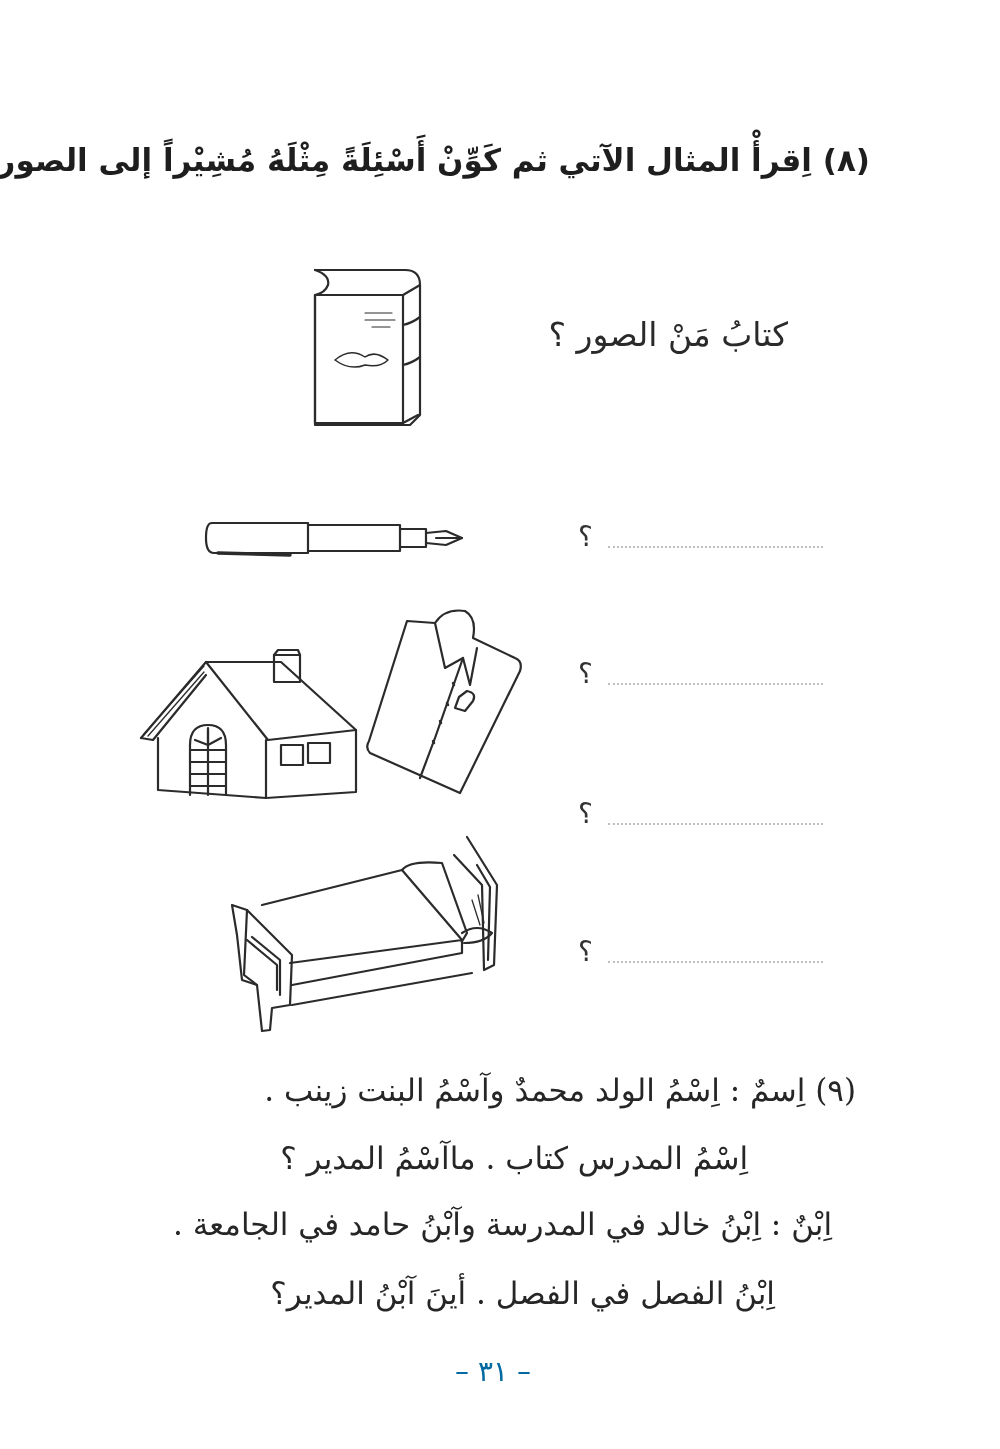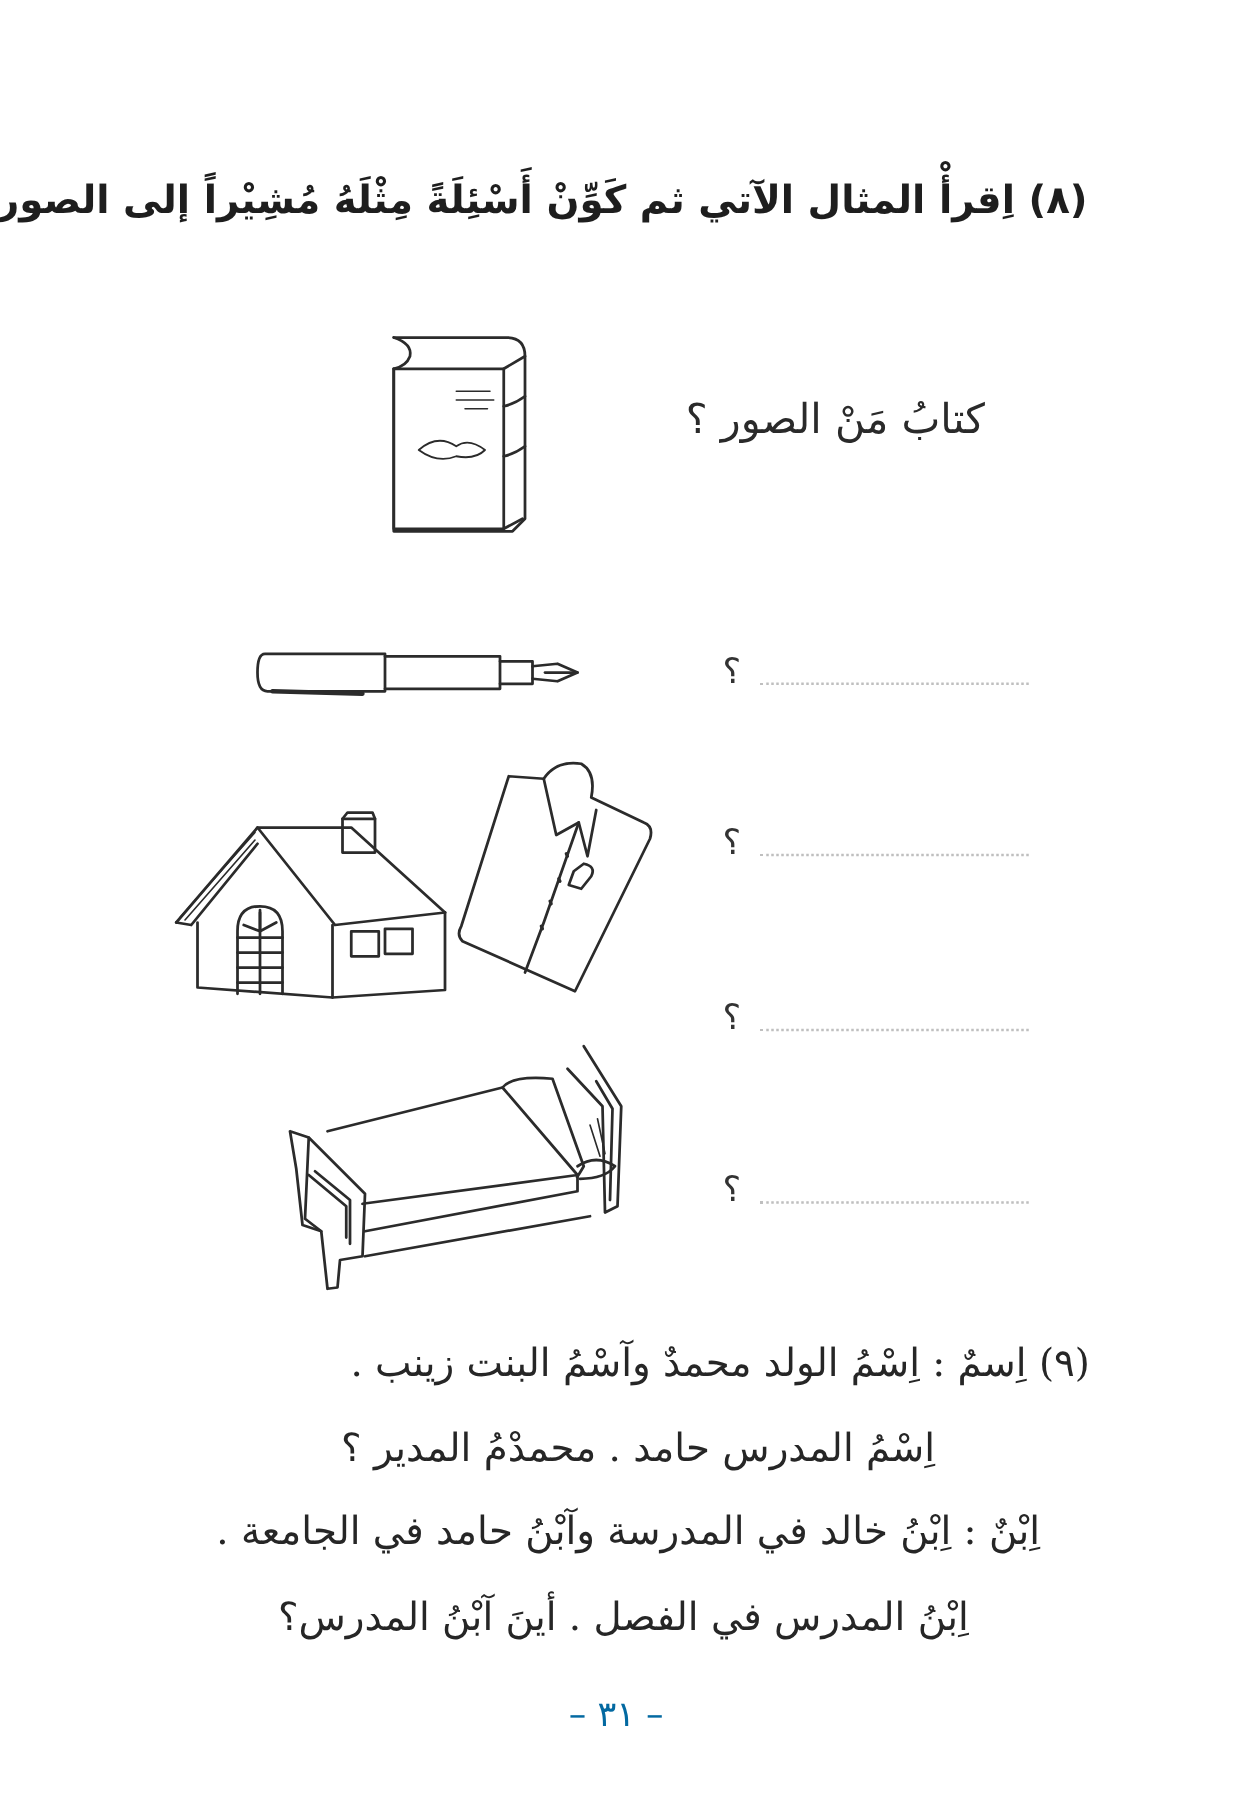--- a/index.html
+++ b/index.html
@@ -96,18 +96,18 @@
   <path d="M245 12 L275 60 L272 140 L262 145 L260 60 L232 30"></path>
   <path d="M255 40 L268 62 L266 135"></path>
   <path d="M250 75 L258 100 M256 70 L262 98" style="stroke-width:1.3"></path>
 </svg>
 
 <div class="abs qrow" style="top:935px;">
   <span class="qmark">؟</span>
   <div class="dots"></div>
 </div>
 
-<div class="abs rtl ex9" style="right:128px; top:1072px;">(٩) اِسمٌ : اِسْمُ الولد محمدٌ وآسْمُ البنت زينب .</div>
-<div class="abs rtl ex9" style="right:252px; top:1140px;">اِسْمُ المدرس حامد . محمدْمُ المدير ؟</div>
+<div class="abs rtl ex9" style="right:144px; top:1072px;">(٩) اِسمٌ : اِسْمُ الولد محمدٌ وآسْمُ البنت زينب .</div>
+<div class="abs rtl ex9" style="right:252px; top:1140px;">اِسْمُ المدرس كتاب . ماآسْمُ المدير ؟</div>
 <div class="abs rtl ex9" style="right:168px; top:1206px;text-align:right;">اِبْنٌ : اِبْنُ خالد في المدرسة وآبْنُ حامد في الجامعة .</div>
-<div class="abs rtl ex9" style="right:225px; top:1275px;">اِبْنُ المدرس في الفصل . أينَ آبْنُ المدرس؟</div>
+<div class="abs rtl ex9" style="right:225px; top:1275px;">اِبْنُ الفصل في الفصل . أينَ آبْنُ المدير؟</div>
 
 <div class="abs rtl pageno">– ٣١ –</div>
 
 </body></html>

